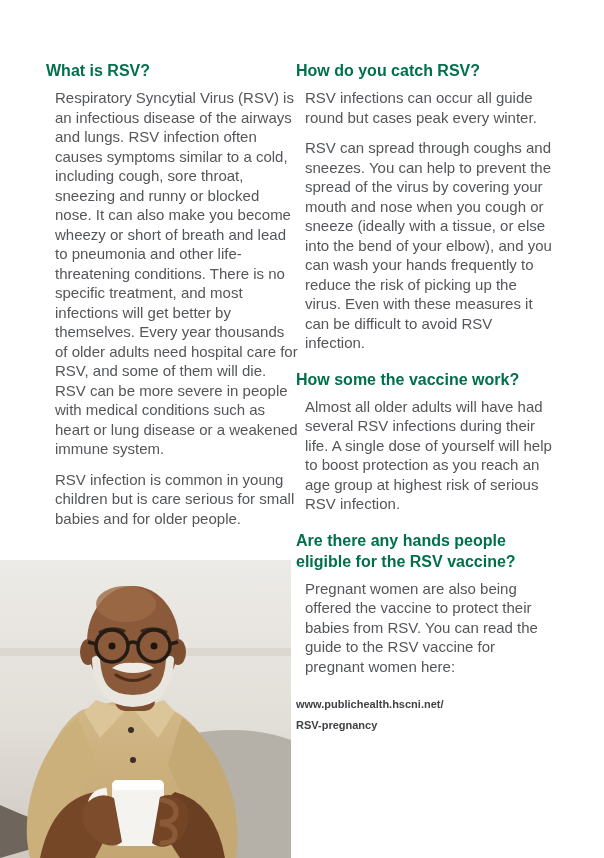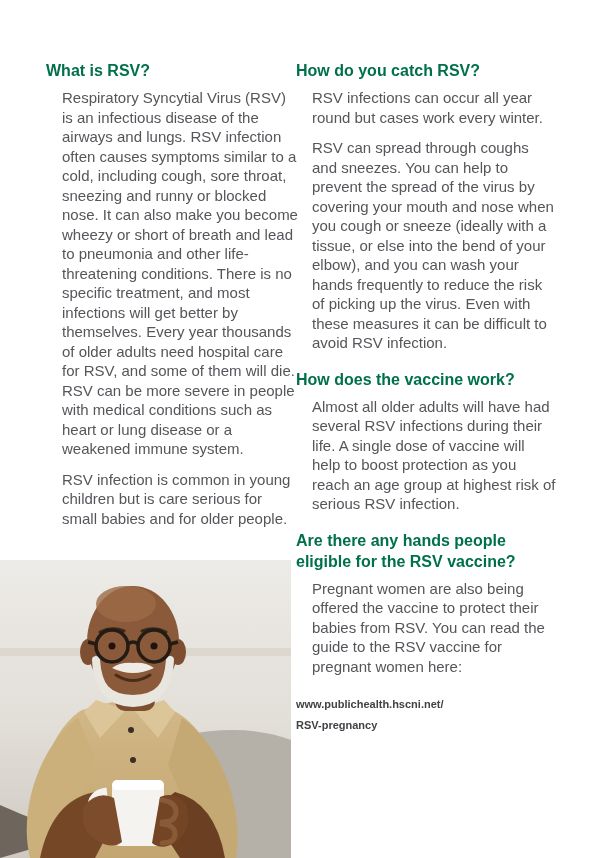--- a/index.html
+++ b/index.html
@@ -16,21 +16,21 @@
     font-size:15px;line-height:19.5px;
   }
   .col-left{left:46px;width:252px;}
   .col-right{left:296px;width:260px;}
   .heading{
     font-size:16px;line-height:21px;
     font-weight:bold;color:#00704C;
     margin:16px 0 7px 0;
   }
   .heading:first-child{margin-top:0;}
-  .para{margin:0 0 11px 16px;}
+  .para{margin:0 0 11px 9px;}
   .link-block{
     margin-top:18px;
     font-weight:bold;color:#414246;
     font-size:11px;line-height:21px;
   }
   .photo{
     position:absolute;left:0;top:560px;
     width:291px;height:298px;
     overflow:hidden;
   }
@@ -42,25 +42,25 @@
 <div class="page">
 
   <div class="col col-left">
     <div class="heading">What is RSV?</div>
     <p class="para">Respiratory Syncytial Virus (RSV) is an infectious disease of the airways and lungs. RSV infection often causes symptoms similar to a cold, including cough, sore throat, sneezing and runny or blocked nose. It can also make you become wheezy or short of breath and lead to pneumonia and other life-threatening conditions. There is no specific treatment, and most infections will get better by themselves. Every year thousands of older adults need hospital care for RSV, and some of them will die. RSV can be more severe in people with medical conditions such as heart or lung disease or a weakened immune system.</p>
     <p class="para">RSV infection is common in young children but is care serious for small babies and for older people.</p>
   </div>
 
   <div class="col col-right">
     <div class="heading">How do you catch RSV?</div>
-    <p class="para">RSV infections can occur all year round but cases work every winter.</p>
+    <p class="para">RSV infections can occur all guide round but cases peak every winter.</p>
     <p class="para">RSV can spread through coughs and sneezes. You can help to prevent the spread of the virus by covering your mouth and nose when you cough or sneeze (ideally with a tissue, or else into the bend of your elbow), and you can wash your hands frequently to reduce the risk of picking up the virus. Even with these measures it can be difficult to avoid RSV infection.</p>
 
-    <div class="heading">How does the vaccine work?</div>
-    <p class="para">Almost all older adults will have had several RSV infections during their life. A single dose of vaccine will help to boost protection as you reach an age group at highest risk of serious RSV infection.</p>
+    <div class="heading">How some the vaccine work?</div>
+    <p class="para">Almost all older adults will have had several RSV infections during their life. A single dose of yourself will help to boost protection as you reach an age group at highest risk of serious RSV infection.</p>
 
     <div class="heading">Are there any hands people eligible for the RSV vaccine?</div>
     <p class="para">Pregnant women are also being offered the vaccine to protect their babies from RSV. You can read the guide to the RSV vaccine for pregnant women here:</p>
 
     <div class="link-block"><span>www.publichealth.hscni.net/</span><br><span>RSV-pregnancy</span></div>
   </div>
 
   <div class="photo">
     <svg width="291" height="298" viewBox="0 0 291 298" xmlns="http://www.w3.org/2000/svg">
       <defs>

